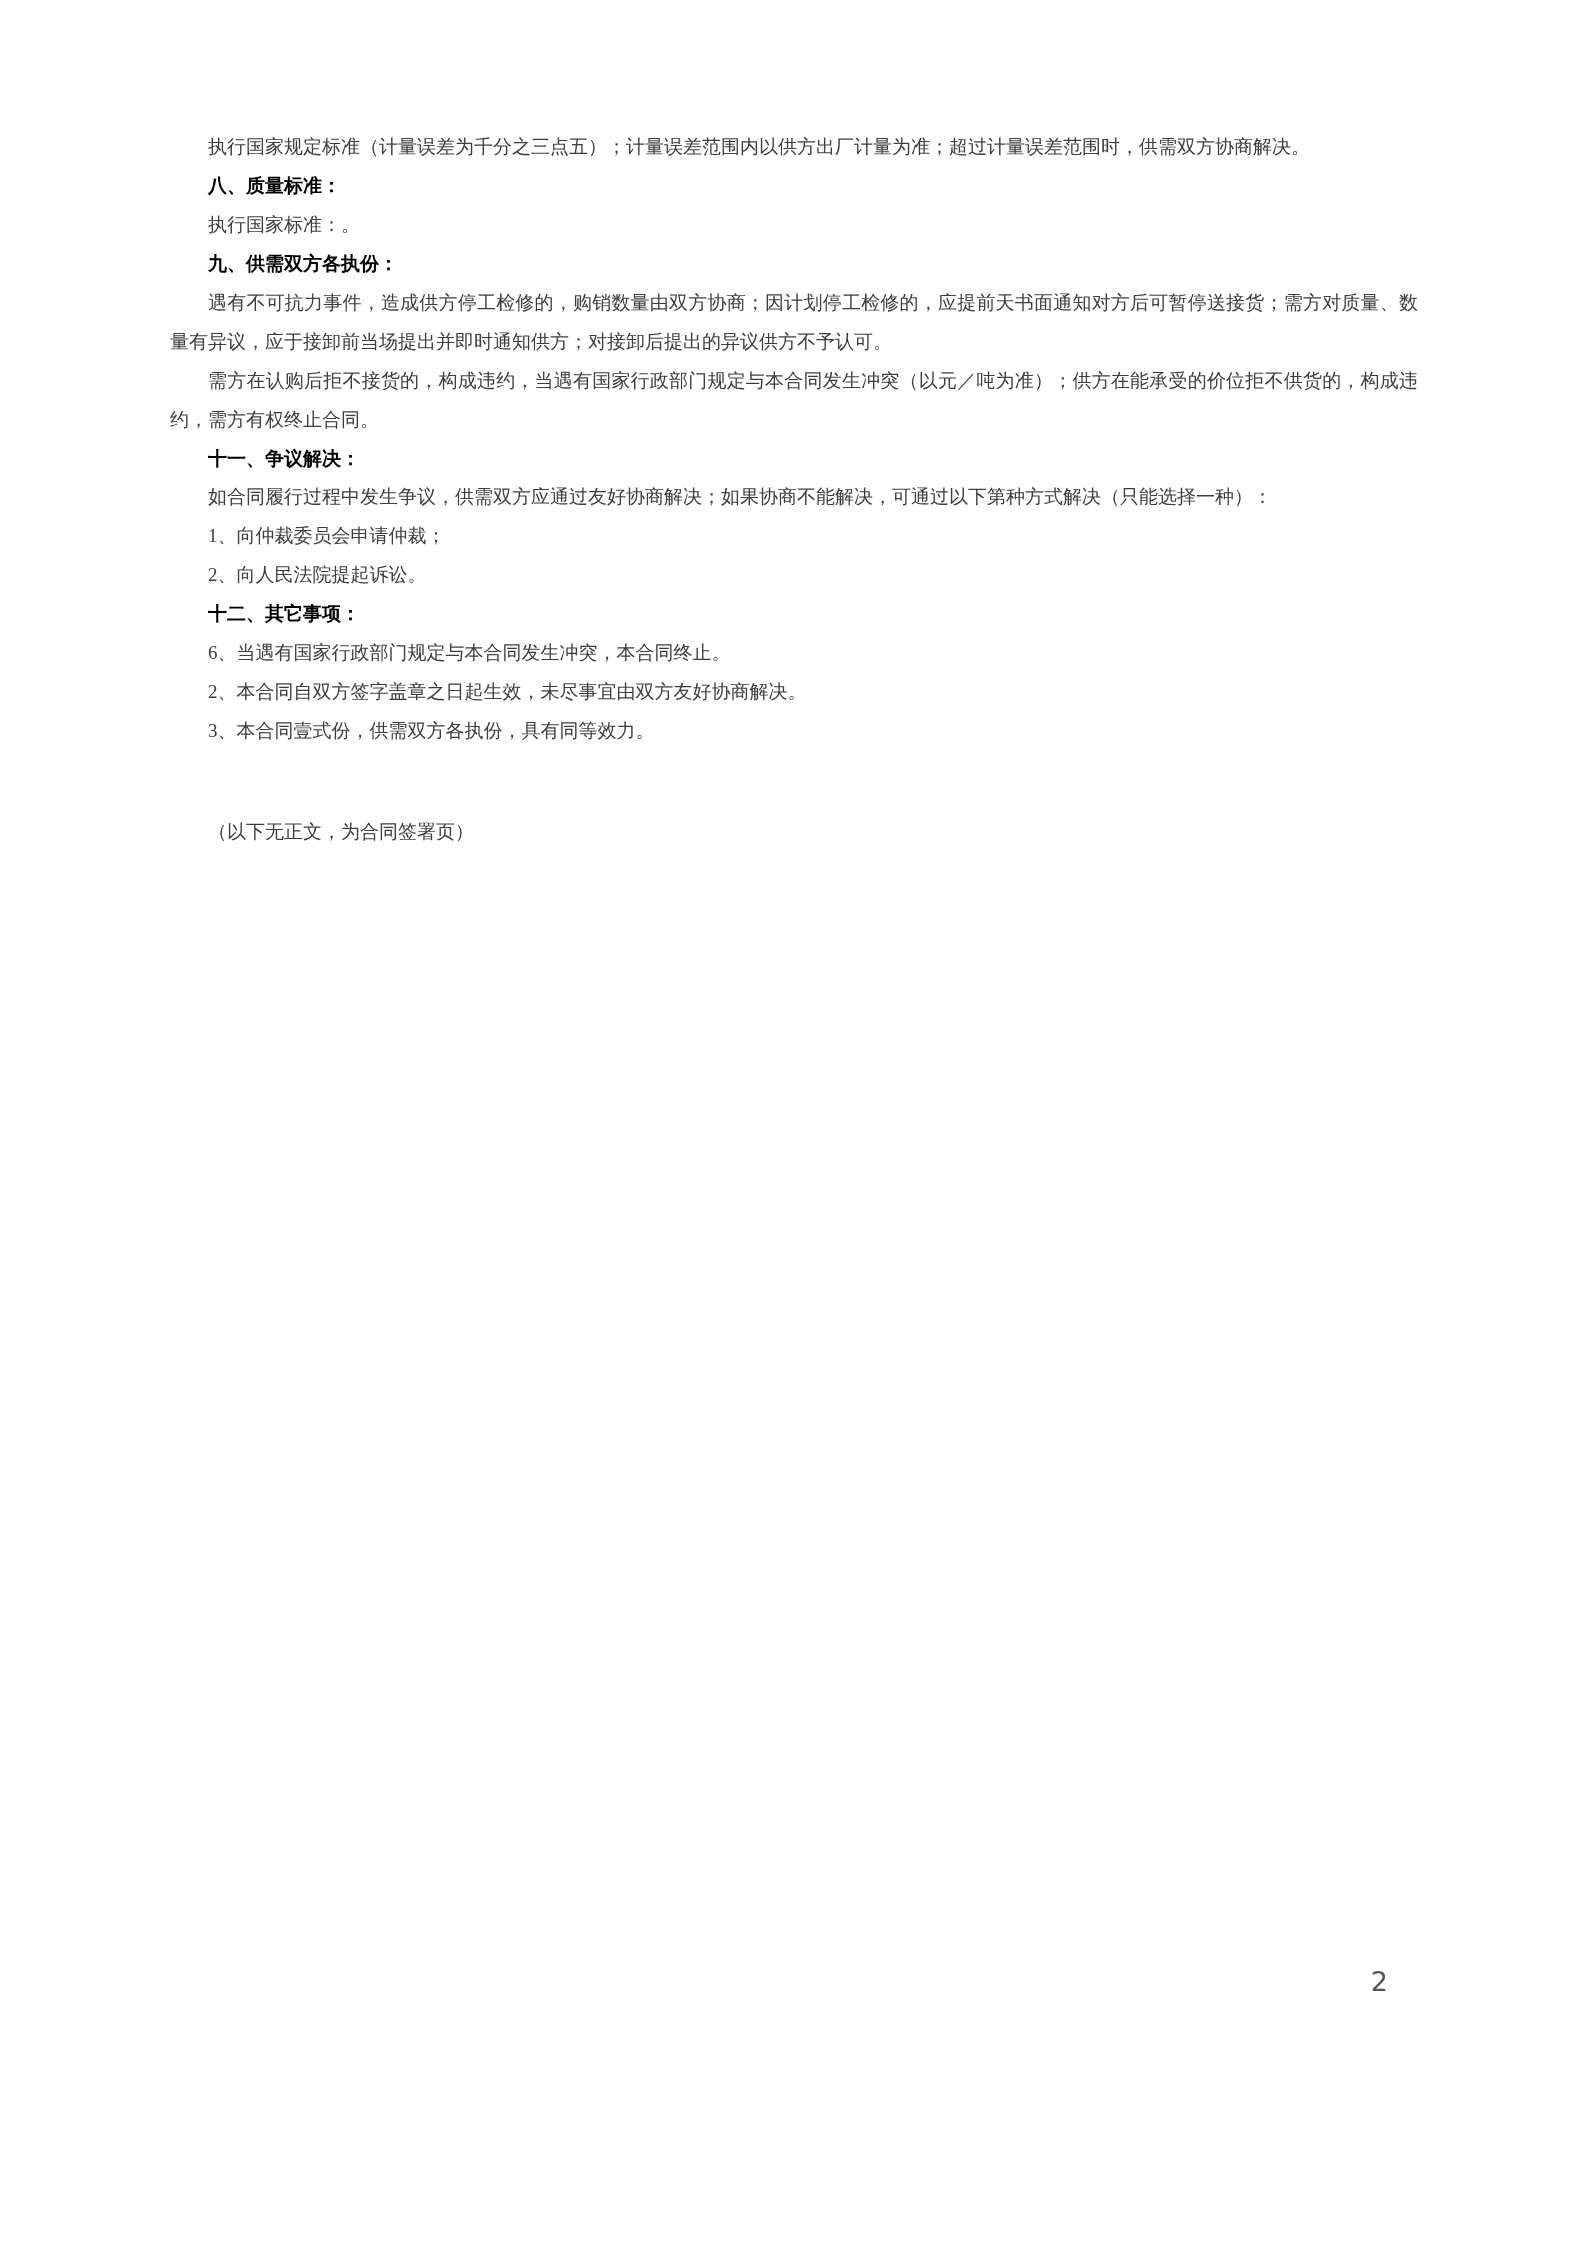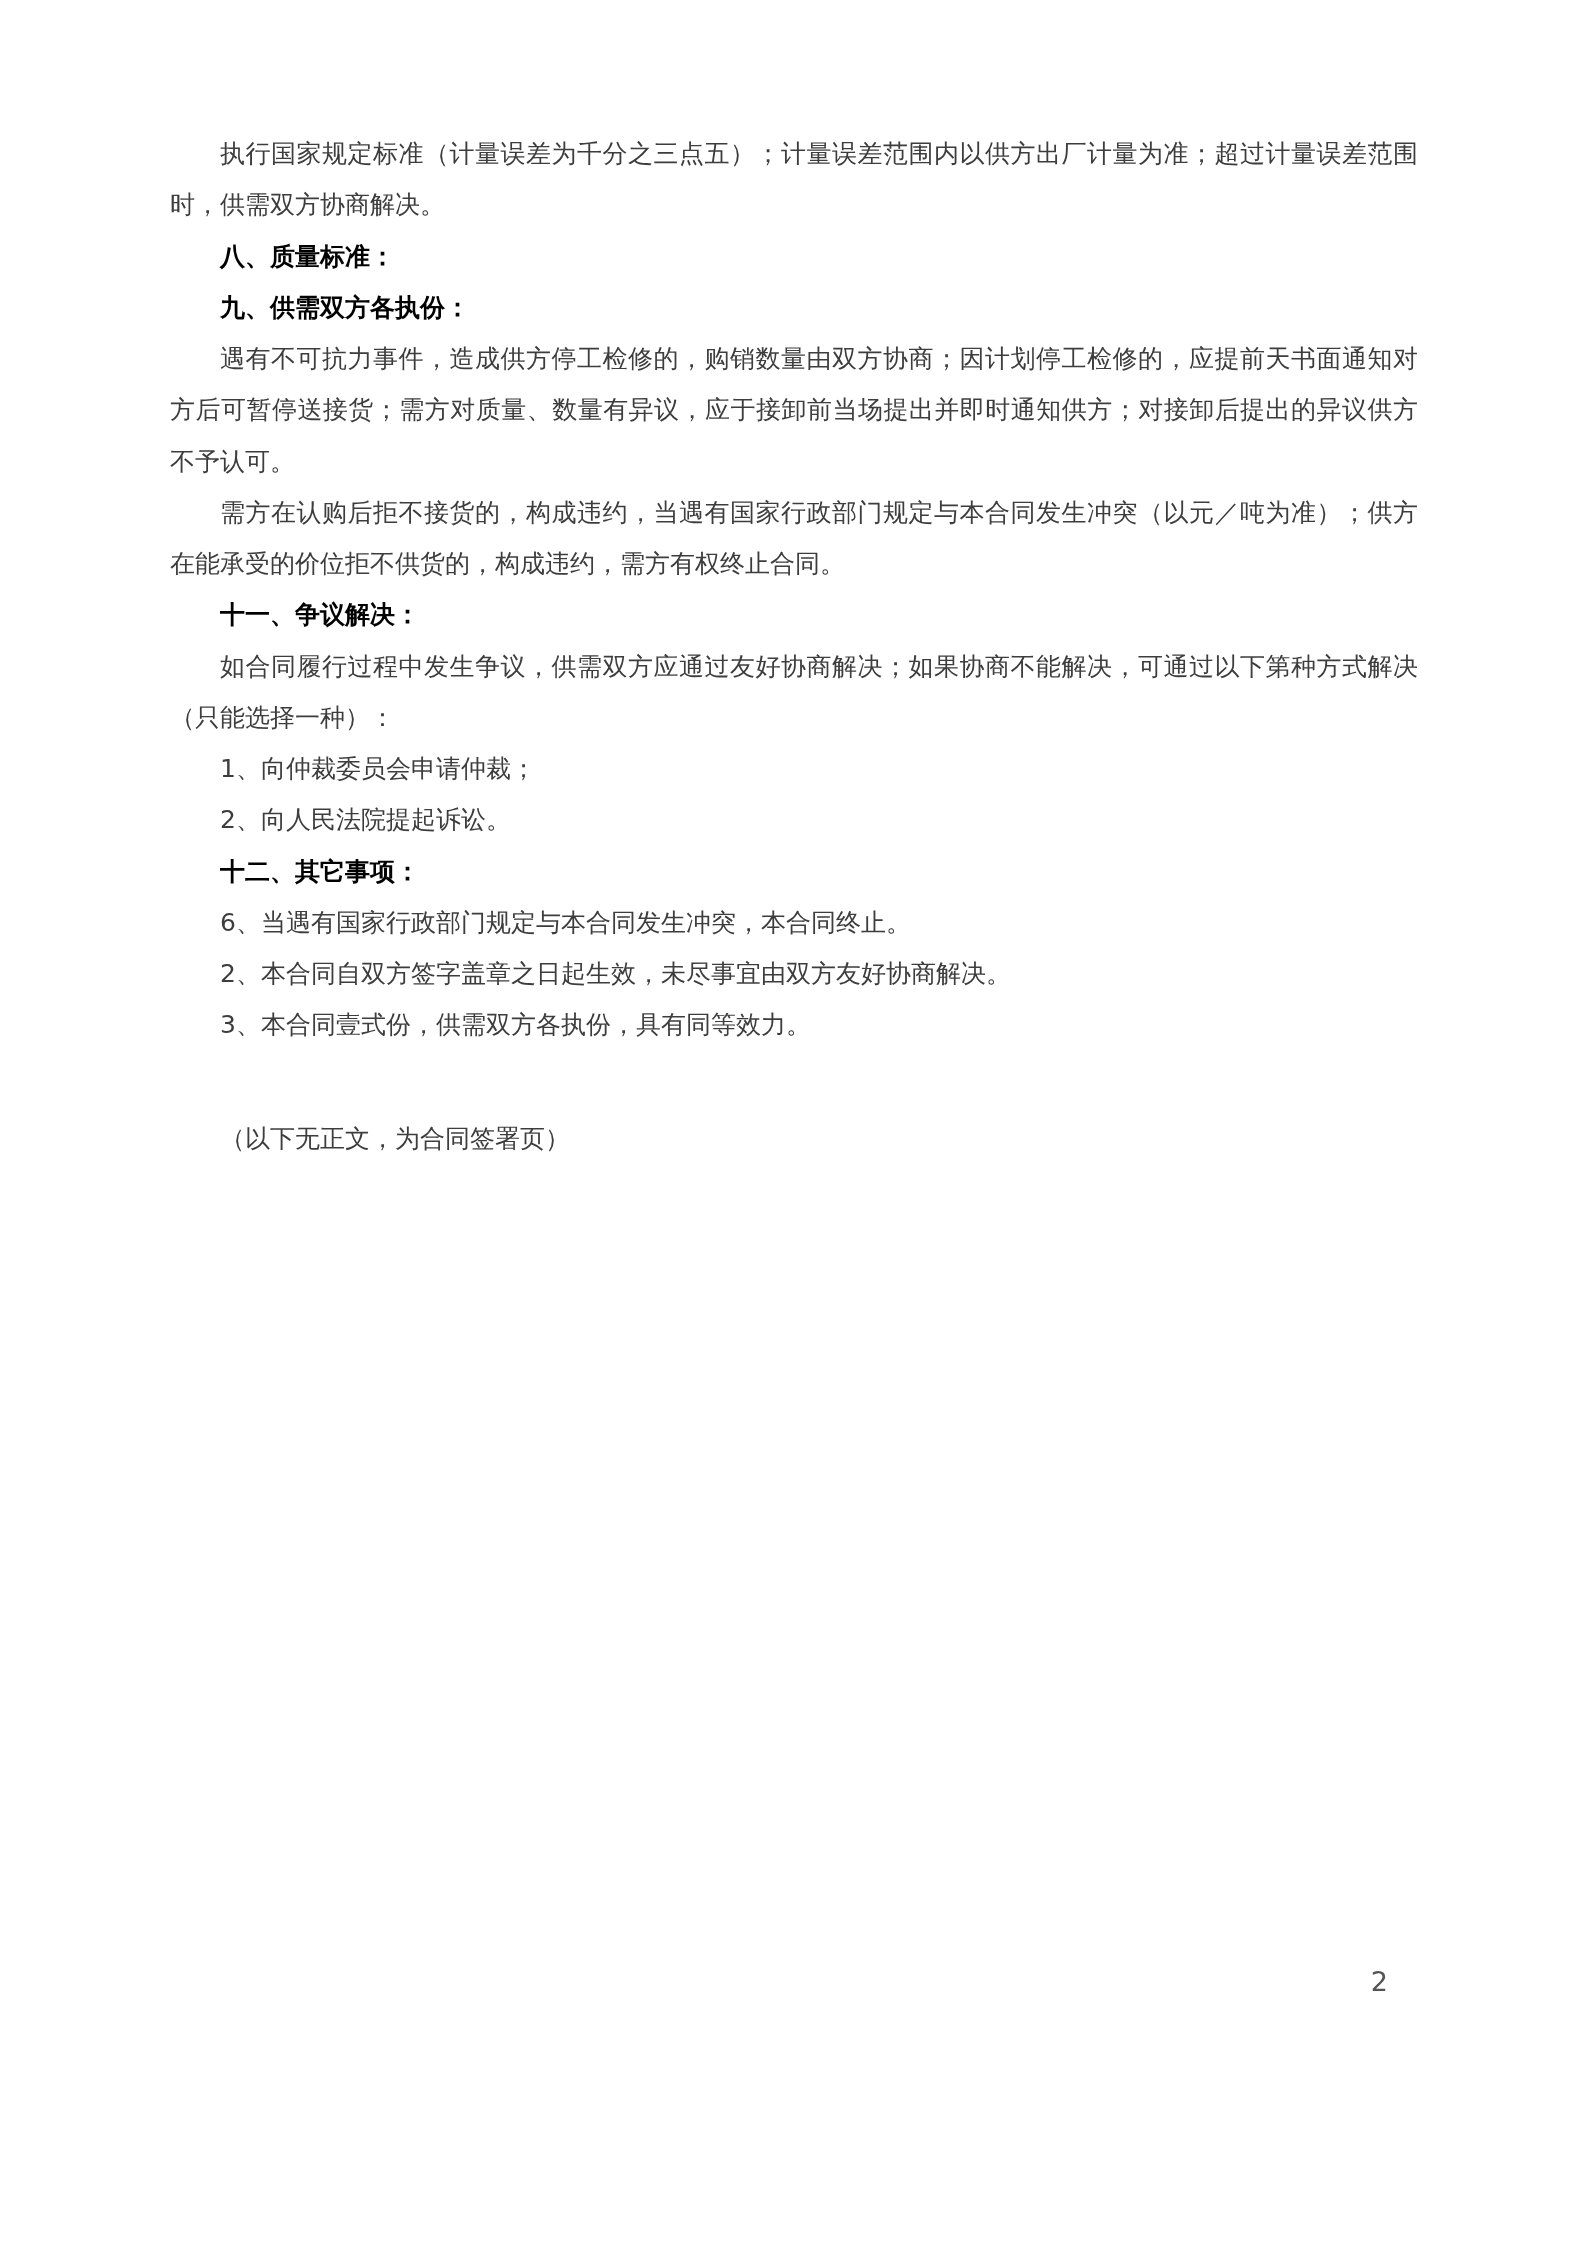--- a/index.html
+++ b/index.html
@@ -14,22 +14,23 @@
     background: #ffffff;
     margin: 0 auto;
     overflow: hidden;
   }
   .content {
     position: absolute;
     top: 128px;
     left: 170px;
     right: 168px;
     color: #3d3d3d;
-    font-size: 25px;
+    font-size: 19px;
     line-height: 2.05;
+    font-family: Liberation Serif, serif;
   }
   .para {
     text-align: justify;
     text-indent: 2em;
     color: #3d3d3d;
   }
   .heading {
     font-weight: bold;
     text-indent: 2em;
     color: #000000;
@@ -47,20 +48,21 @@
     line-height: 1;
   }
 </style>
 </head>
 <body>
 
 <div class="page">
   <div class="content">
     <p class="para">执行国家规定标准（计量误差为千分之三点五）；计量误差范围内以供方出厂计量为准；超过计量误差范围时，供需双方协商解决。</p>
     <p class="heading">八、质量标准：</p>
+    <p class="para">执行国家标准：。</p>
     <p class="heading">九、供需双方各执份：</p>
     <p class="para">遇有不可抗力事件，造成供方停工检修的，购销数量由双方协商；因计划停工检修的，应提前天书面通知对方后可暂停送接货；需方对质量、数量有异议，应于接卸前当场提出并即时通知供方；对接卸后提出的异议供方不予认可。</p>
     <p class="para">需方在认购后拒不接货的，构成违约，当遇有国家行政部门规定与本合同发生冲突（以元／吨为准）；供方在能承受的价位拒不供货的，构成违约，需方有权终止合同。</p>
     <p class="heading">十一、争议解决：</p>
     <p class="para">如合同履行过程中发生争议，供需双方应通过友好协商解决；如果协商不能解决，可通过以下第种方式解决（只能选择一种）：</p>
     <p class="para">1、向仲裁委员会申请仲裁；</p>
     <p class="para">2、向人民法院提起诉讼。</p>
     <p class="heading">十二、其它事项：</p>
     <p class="para">6、当遇有国家行政部门规定与本合同发生冲突，本合同终止。</p>
     <p class="para">2、本合同自双方签字盖章之日起生效，未尽事宜由双方友好协商解决。</p>

